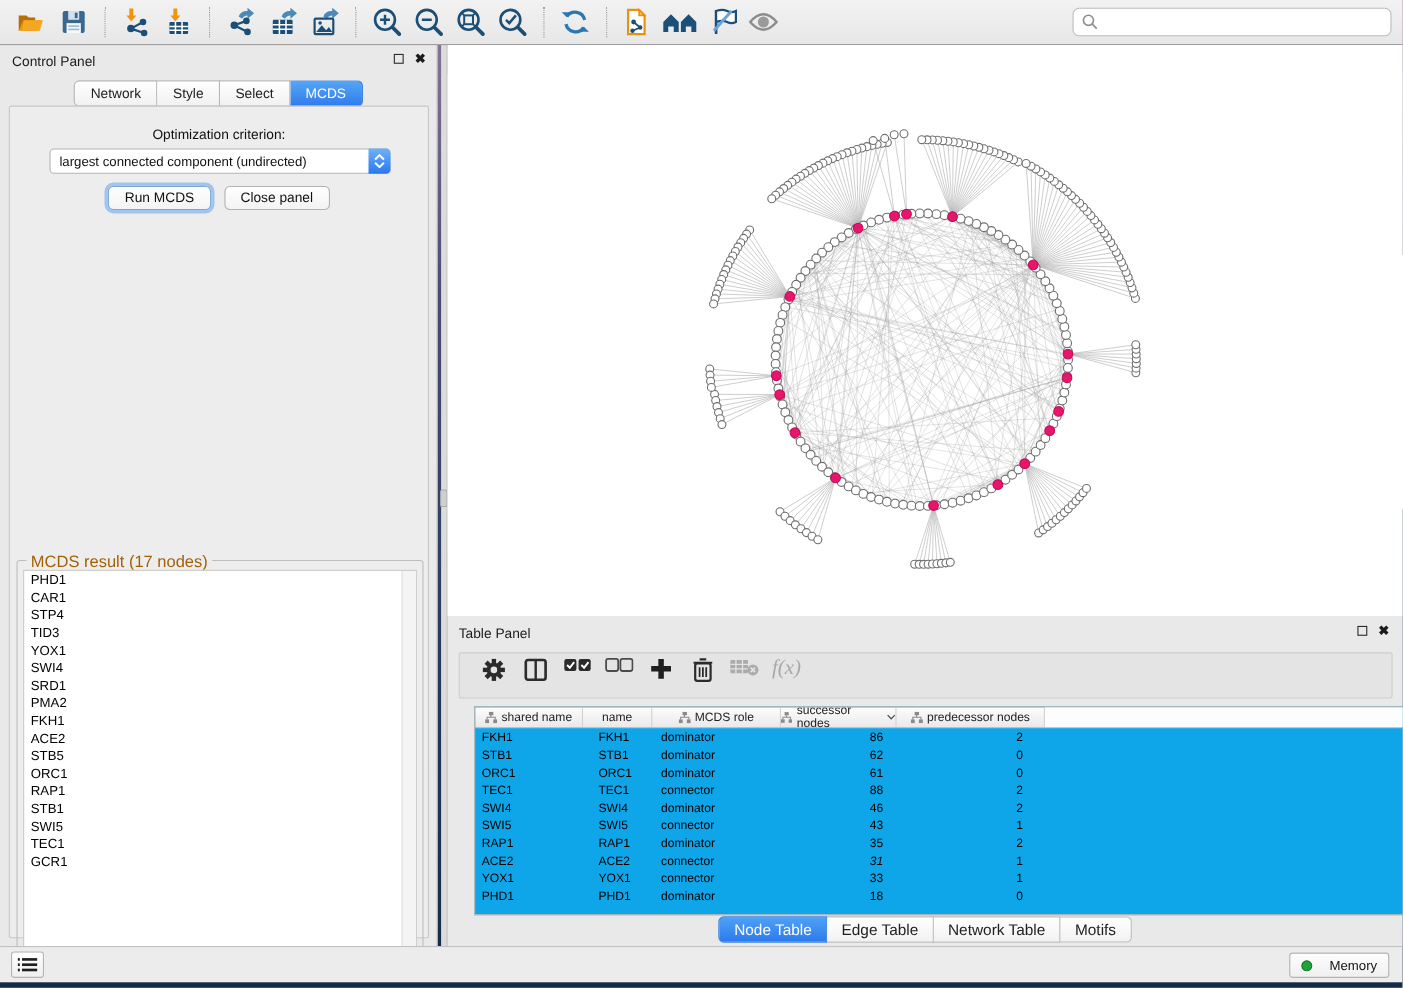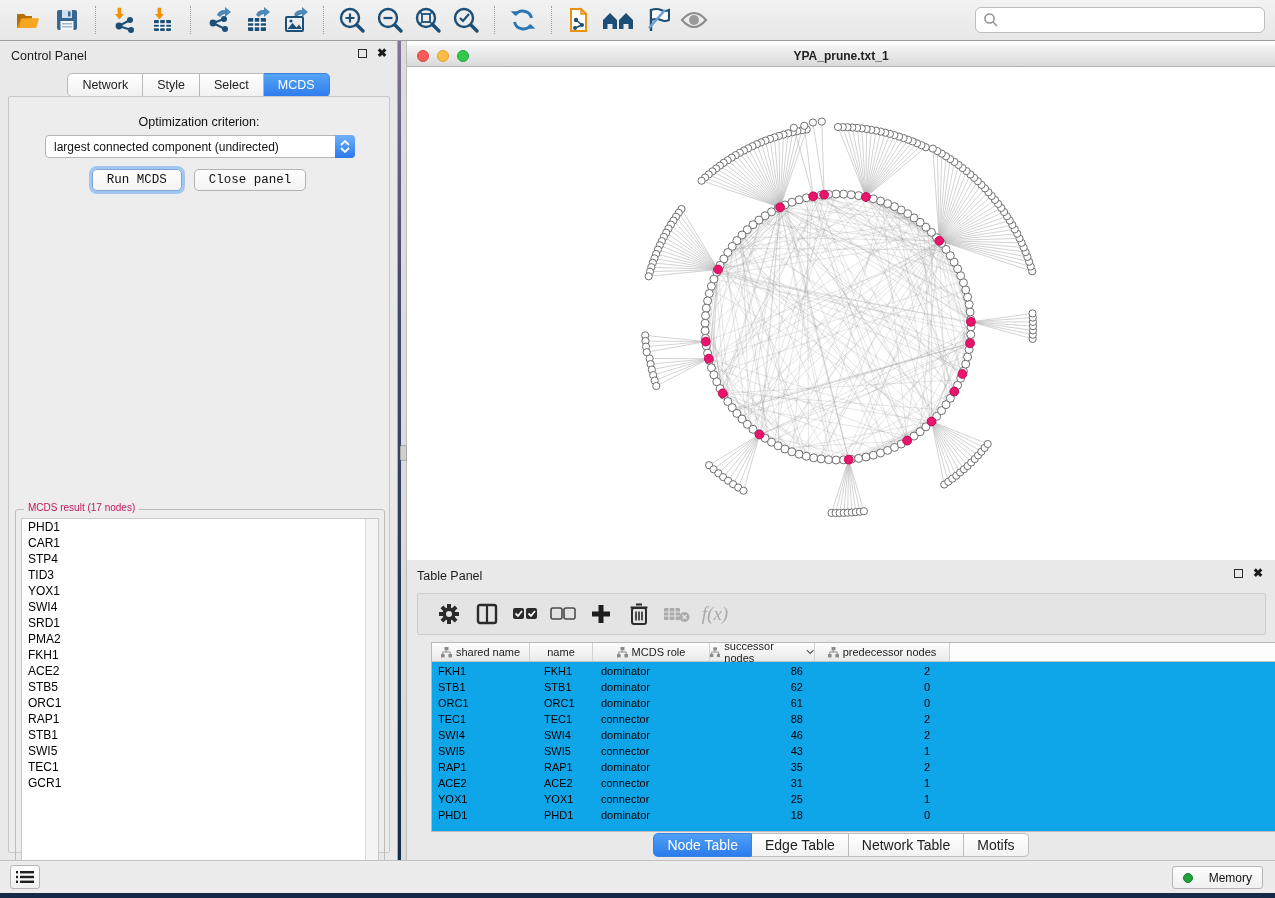--- a/index.html
+++ b/index.html
@@ -41,26 +41,26 @@
   .opt-label { position:absolute; top:18px; width:100%; text-align:center; font-size:12.5px; color:#111; }
   .dropdown { position:absolute; left:36px; top:38px; width:310px; height:23px; background:#fff;
     border:1px solid #b5b5b5; border-radius:4px; display:flex; align-items:center; }
   .dropdown .dtext { flex:1; font-size:12px; padding-left:8px; color:#111; white-space:nowrap; }
   .dstepper { width:20px; height:23px; margin:-1px; border-radius:0 4px 4px 0;
     background:linear-gradient(180deg,#6fb1f8,#2a78ee); display:flex; flex-direction:column;
     align-items:center; justify-content:center; gap:1px; }
   .dstepper svg { display:block; }
   .btn-row { position:absolute; top:72px; width:100%; display:flex; justify-content:center; gap:12px; }
   .mac-btn { font-size:12.5px; padding:3px 14px; background:linear-gradient(180deg,#ffffff,#f3f3f3);
-    border:1px solid #b3b3b3; border-radius:5px; color:#111; font-family:Liberation Mono, monospace; }
+    border:1px solid #b3b3b3; border-radius:5px; color:#111; font-family:Liberation Sans, sans-serif; }
   .mac-btn.focused { box-shadow:0 0 0 3px rgba(110,170,240,.6); border-color:#7aa8d8; }
 
   .groupbox { position:absolute; left:6px; top:412px; width:370px; height:372px;
     border:1px solid #bdbdbd; border-radius:3px; }
-  .gb-legend { position:absolute; left:8px; top:-8px; background:#ededed; padding:0 4px; font-size:10px; color:#be185d; }
+  .gb-legend { position:absolute; left:8px; top:-8px; background:#ededed; padding:0 4px; font-size:15px; color:#a16207; }
   .mcds-list { position:absolute; left:5px; top:8px; right:5px; bottom:5px; background:#fff;
     border:1px solid #c9c9c9; overflow:hidden; }
   .mcds-item { font-size:12px; line-height:16px; padding-left:6px; color:#000; }
   .mcds-scroll { position:absolute; right:0; top:0; bottom:0; width:13px; background:#f4f4f4; border-left:1px solid #ddd; }
 
   .v-splitter { position:absolute; left:401px; top:41px; width:6px; height:819px; background:#dcdcdc; border-right:1px solid #bdbdbd; }
   .v-grip { position:absolute; left:-1px; top:404px; width:7px; height:16px; background:#cfcfcf; border:1px solid #a9a9a9; border-radius:2px; }
 
   
   .right-bg { position:absolute; left:407px; top:41px; width:868px; height:819px; background:#e9e9e9; }
@@ -73,21 +73,21 @@
   .tl.yellow { background:#fdbe41; border:1px solid #dfa134; }
   .tl.green { background:#34c84a; border:1px solid #27a636; }
   .net-title { position:absolute; width:100%; text-align:center; font-size:12px; font-weight:bold; color:#222; }
   .net-canvas { position:absolute; left:0; top:26px; width:868px; height:493px; background:#fff; }
 
   
   .table-panel { position:absolute; left:407px; top:560px; width:868px; height:300px; background:#e9e9e9; }
   .tp-title { position:absolute; left:10px; top:9px; font-size:12.5px; color:#1c1c1c; }
   .tp-toolbar { position:absolute; left:10px; top:33px; width:849px; height:42px;
     background:#e4e4e4; border:1px solid #cdcdcd; border-radius:2px; display:flex; align-items:center; padding:0 12px; gap:0; }
-  .tpbtn { width:38px; height:34px; display:flex; align-items:center; justify-content:center; }
+  .tpbtn { width:38px; height:34px; display:flex; justify-content:center; }
   .fx { font-family:"Liberation Serif", serif; font-style:italic; font-size:19px; color:#a9a9a9; }
 
   .table-box { position:absolute; left:24px; top:82px; width:987px; height:190px; background:#0ea5e9; border:1px solid #b9b9b9; overflow:hidden; }
   .thead { position:absolute; left:0; top:0; width:100%; height:19px; display:flex;
     background:linear-gradient(180deg,#fdfdfd,#e9e9e9); border-bottom:1px solid #c6c6c6; }
   .th { display:flex; align-items:center; justify-content:center; gap:4px; font-size:11px; color:#222;
     border-right:1px solid #d2d2d2; height:100%; }
   .th:last-child { border-right:none; }
   .tbody { position:absolute; left:0; top:20px; right:0; bottom:0; }
   .trow { display:flex; height:16px; align-items:center; }
@@ -318,26 +318,20 @@
     </div>
   </div>
 
   <div class="v-splitter">
     <div class="v-grip"></div>
   </div>
 
   <div class="right-bg"></div>
 
   <div class="net-frame">
-    <div class="net-titlebar">
-      <div class="net-title">YPA_prune.txt_1</div>
-      <div class="tl red"></div>
-      <div class="tl yellow"></div>
-      <div class="tl green"></div>
-    </div>
     <svg class="net-canvas" id="netsvg" width="868" height="493" viewBox="0 0 868 493">
         <line x1="563.0" y1="276.4" x2="327.5" y2="343.6" stroke="#999999" stroke-width="0.7" opacity="0.35"></line>
         <line x1="301.8" y1="291.7" x2="352.2" y2="367.2" stroke="#999999" stroke-width="0.7" opacity="0.35"></line>
         <line x1="563.0" y1="276.4" x2="327.3" y2="343.3" stroke="#999999" stroke-width="0.7" opacity="0.35"></line>
         <line x1="563.9" y1="254.9" x2="504.7" y2="370.7" stroke="#999999" stroke-width="0.7" opacity="0.35"></line>
         <line x1="500.1" y1="373.6" x2="375.5" y2="380.9" stroke="#999999" stroke-width="0.7" opacity="0.35"></line>
         <line x1="417.1" y1="127.7" x2="409.3" y2="128.8" stroke="#999999" stroke-width="0.7" opacity="0.35"></line>
         <line x1="532.3" y1="173.8" x2="315.5" y2="325.9" stroke="#999999" stroke-width="0.7" opacity="0.35"></line>
         <line x1="524.6" y1="354.5" x2="313.1" y2="321.5" stroke="#999999" stroke-width="0.7" opacity="0.35"></line>
         <line x1="315.7" y1="326.3" x2="476.4" y2="385.0" stroke="#999999" stroke-width="0.7" opacity="0.35"></line>
@@ -1193,28 +1187,28 @@
             <div class="td" style="width: 98px; padding-left: 6px;">RAP1</div>
             <div class="td" style="width: 63px; padding-left: 14px;">RAP1</div>
             <div class="td" style="width: 117px; padding-left: 8px;">dominator</div>
             <div class="td" style="width: 105px; padding-right: 12px; text-align: right;">35</div>
             <div class="td" style="width: 135px; padding-right: 20px; text-align: right;">2</div>
           </div>
           <div class="trow">
             <div class="td" style="width: 98px; padding-left: 6px;">ACE2</div>
             <div class="td" style="width: 63px; padding-left: 14px;">ACE2</div>
             <div class="td" style="width: 117px; padding-left: 8px;">connector</div>
-            <div class="td" style="width: 105px; padding-right: 12px; text-align: right;">31</div>
+            <div class="td" style="width: 105px; padding-right: 12px; text-align: right; font-style: italic;">31</div>
             <div class="td" style="width: 135px; padding-right: 20px; text-align: right;">1</div>
           </div>
           <div class="trow">
             <div class="td" style="width: 98px; padding-left: 6px;">YOX1</div>
             <div class="td" style="width: 63px; padding-left: 14px;">YOX1</div>
             <div class="td" style="width: 117px; padding-left: 8px;">connector</div>
-            <div class="td" style="width: 105px; padding-right: 12px; text-align: right;">25</div>
+            <div class="td" style="width: 105px; padding-right: 12px; text-align: right;">33</div>
             <div class="td" style="width: 135px; padding-right: 20px; text-align: right;">1</div>
           </div>
           <div class="trow">
             <div class="td" style="width: 98px; padding-left: 6px;">PHD1</div>
             <div class="td" style="width: 63px; padding-left: 14px;">PHD1</div>
             <div class="td" style="width: 117px; padding-left: 8px;">dominator</div>
             <div class="td" style="width: 105px; padding-right: 12px; text-align: right;">18</div>
             <div class="td" style="width: 135px; padding-right: 20px; text-align: right;">0</div>
           </div>
         </div>

